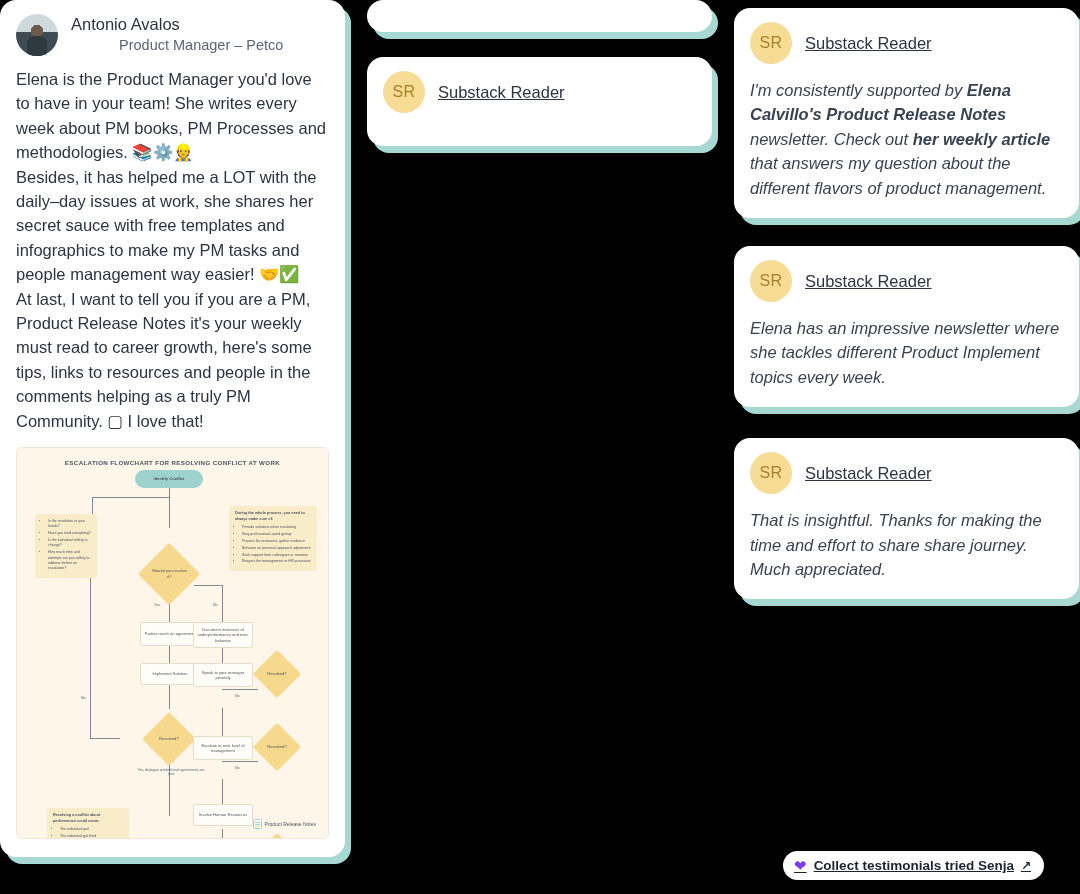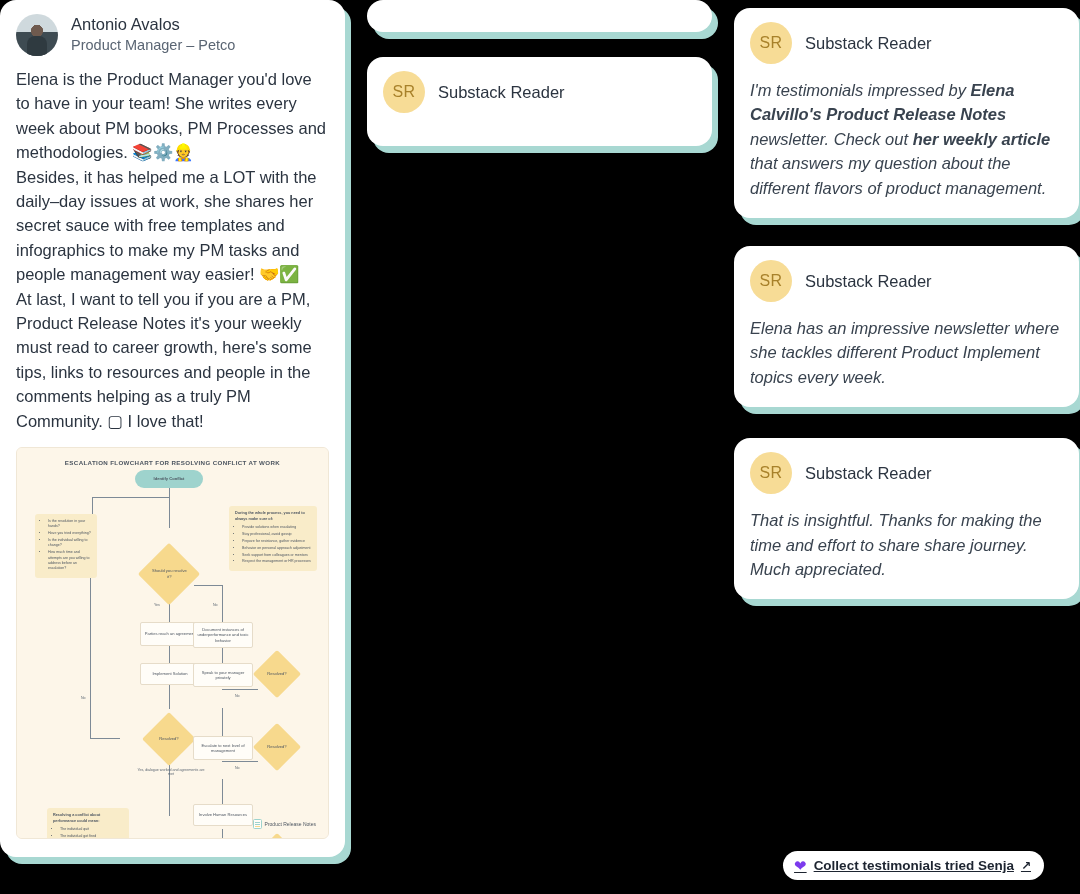--- a/index.html
+++ b/index.html
@@ -91,22 +91,23 @@
   .who .name {
     font-size: 16.5px;
     color: #2b3440;
     line-height: 1.25;
   }
   .who .role {
     font-size: 14.5px;
     color: #5a6573;
     line-height: 1.35;
     margin-top: 1px;
-  }
-  .who.single .name { font-size: 16.5px; }
+    margin-left: 48px;
+  }
+  .who.single .name { font-size: 16.5px; text-decoration: underline; }
 
   .body {
     font-size: 16.5px;
     line-height: 1.48;
     color: #2b3440;
     white-space: pre-wrap;
   }
   .body.italic {
     font-style: italic;
     color: #39434f;
@@ -356,21 +357,21 @@
 
   <div class="column col-3">
 
     <div class="card" style="margin-top:8px;">
       <div class="card-head" style="margin-bottom:14px;">
         <div class="avatar-initials">SR</div>
         <div class="who single">
           <div class="name">Substack Reader</div>
         </div>
       </div>
-      <div class="body italic"><span>I'm testimonials impressed by </span><b>Elena Calvillo's Product Release Notes</b><span> newsletter. Check out </span><b>her weekly article</b><span> that answers my question about the different flavors of product management.</span></div>
+      <div class="body italic"><span>I'm consistently supported by </span><b>Elena Calvillo's Product Release Notes</b><span> newsletter. Check out </span><b>her weekly article</b><span> that answers my question about the different flavors of product management.</span></div>
     </div>
 
     <div class="card" style="margin-top:6px;">
       <div class="card-head" style="margin-bottom:14px;">
         <div class="avatar-initials">SR</div>
         <div class="who single">
           <div class="name">Substack Reader</div>
         </div>
       </div>
       <div class="body italic">Elena has an impressive newsletter where she tackles different Product Implement topics every week.</div>

